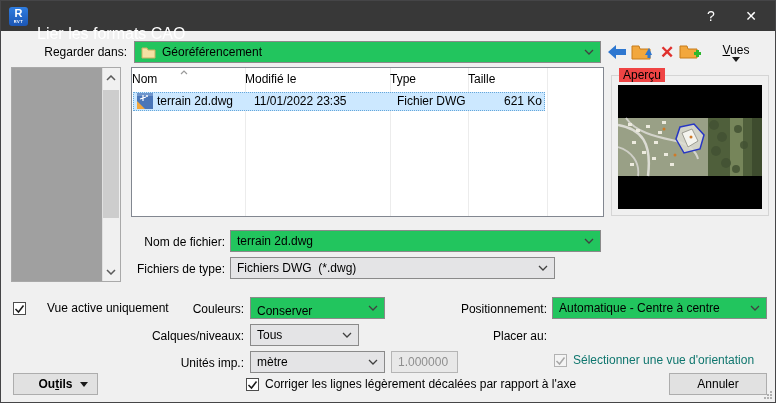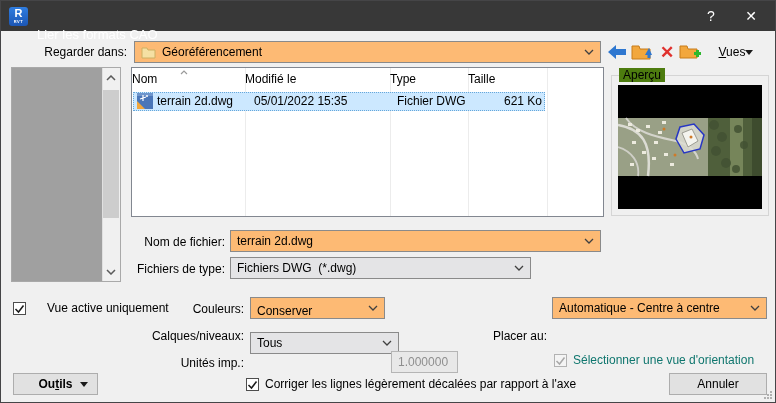--- a/index.html
+++ b/index.html
@@ -7,27 +7,27 @@
        background:#f0f0f0;border:1px solid #454547;overflow:hidden;
        font-family:"Liberation Sans",sans-serif;font-size:12px;color:#000;}
   
   .titlebar{position:absolute;left:0;top:0;right:0;height:30px;background:#383838;
             display:flex;align-items:center;color:#fff;}
   .revit-ico{width:19px;height:19px;margin-left:8px;border-radius:3px;flex:0 0 auto;
              background:linear-gradient(#2f7de0,#1c56b4);display:flex;flex-direction:column;
              align-items:center;justify-content:center;font-weight:bold;color:#fff;}
   .revit-ico .r{font-size:11px;line-height:11px;}
   .revit-ico .rvt{font-size:4px;line-height:5px;letter-spacing:.5px;}
-  .wtitle{margin-left:9px;font-size:13px;margin-top:36px;}
+  .wtitle{margin-left:9px;font-size:16px;margin-top:36px;}
   .tbbtns{margin-left:auto;display:flex;height:30px;}
   .tbbtn{width:40px;height:30px;display:flex;align-items:center;justify-content:center;
          font-size:14px;color:#fff;cursor:default;}
   
   .lbl{position:absolute;text-align:right;white-space:nowrap;}
-  .combo{position:absolute;box-sizing:border-box;border:1px solid #8a8a8a;background:#fdba74;
+  .combo{position:absolute;box-sizing:border-box;border:1px solid #8a8a8a;background:#22c55e;
          display:flex;align-items:center;padding:0 22px 0 6px;height:22px;white-space:pre;overflow:hidden;}
   .combo.gray{background:#e4e4e6;}
   .combo.disabled{background:#e8e8e8;border-color:#b5b5b5;color:#8e8e8e;}
   .chev{position:absolute;right:6px;top:50%;margin-top:-3px;}
   .btn{position:absolute;box-sizing:border-box;border:1px solid #adadad;background:#e1e1e1;
        height:22px;display:flex;align-items:center;justify-content:center;cursor:default;}
   .u{text-decoration:underline;}
   .cbrow{position:absolute;display:flex;align-items:center;gap:6px;white-space:nowrap;}
   .cbbox{width:13px;height:13px;box-sizing:border-box;border:1px solid #4d4d4d;background:#fff;
          display:flex;align-items:center;justify-content:center;flex:0 0 auto;}
@@ -46,21 +46,21 @@
   .list{position:absolute;left:130px;top:66px;width:473px;height:150px;box-sizing:border-box;
         background:#fff;border:1px solid #828790;}
   .hcell{position:absolute;top:0;height:22px;line-height:22px;box-sizing:border-box;cursor:default;}
   .csep{position:absolute;top:0;bottom:0;width:1px;background:#ececec;}
   .frow{position:absolute;left:1px;top:24px;width:412px;height:19px;box-sizing:border-box;
         background:#cce8ff;border:1px dotted #66a7da;}
   .fcell{position:absolute;top:0;height:17px;line-height:17px;white-space:nowrap;overflow:hidden;}
   
   .group{position:absolute;left:610px;top:74px;width:158px;height:141px;box-sizing:border-box;
          border:1px solid #d5d5d5;}
-  .glabel{position:absolute;left:7px;top:-8px;background:#4d7c0f;padding:0 4px;}
+  .glabel{position:absolute;left:7px;top:-8px;background:#ef4444;padding:0 4px;}
   .grip{position:absolute;right:2px;bottom:2px;}
 </style>
 </head>
 <body>
 
 <div class="dlg">
 
   <div class="titlebar">
     <div class="revit-ico">
       <span class="r">R</span>
@@ -99,21 +99,21 @@
   <div class="tool" style="left:655px;width:22px;color:#e0312e;font-weight:bold;font-size:17px;">
     <span>✕</span>
   </div>
   <div class="tool" style="left:677px;width:24px;">
     <svg width="22" height="18">
       <path d="M1,4 L1,15 L18,15 L18,6 L9,6 L8,3 L1,3 Z" fill="#f2a73d" stroke="#c87d1a" stroke-width="1"></path>
       <rect x="15" y="9" width="7" height="3" fill="#2eb82e"></rect>
       <rect x="17" y="7" width="3" height="7" fill="#2eb82e"></rect>
     </svg>
   </div>
-  <div class="tool" style="left:704px;width:62px;gap:0;">
+  <div class="tool" style="left:704px;width:62px;gap:0;flex-direction:column;">
     <span><span class="u">V</span><span>ues</span></span>
     <span class="tri"></span>
   </div>
 
   <div class="places">
     <div class="sb">
       <div class="sbarrow" style="top:1px;">
         <svg width="10" height="6">
           <polyline points="1,5 5,1 9,5" fill="none" stroke="#5a5a5a" stroke-width="1.5"></polyline>
         </svg>
@@ -142,21 +142,21 @@
 
     <div class="frow">
       <svg style="position:absolute;left:3px;top:0;" width="16" height="16">
         <rect width="16" height="16" fill="#4a76b8"></rect>
         <rect width="16" height="3" fill="#6e95cc"></rect>
         <polygon points="0,16 0,8 8,16" fill="#f2a73d"></polygon>
         <path d="M3,6 L9,4 M6,2 L6,8" stroke="#ffffff" stroke-width="1.2"></path>
         <circle cx="10" cy="3" r="1" fill="#fff"></circle>
       </svg>
       <div class="fcell" style="left:23px;width:88px;">terrain 2d.dwg</div>
-      <div class="fcell" style="left:120px;width:135px;">05/01/2022 15:35</div>
+      <div class="fcell" style="left:120px;width:135px;">11/01/2022 23:35</div>
       <div class="fcell" style="left:263px;width:70px;">Fichier DWG</div>
       <div class="fcell" style="left:336px;width:72px;text-align:right;">621 Ko</div>
     </div>
   </div>
 
   <div class="group">
     <span class="glabel">Aperçu</span>
     <svg style="position:absolute;left:6px;top:9px;" width="144" height="124" viewBox="0 0 144 124">
       <rect width="144" height="124" fill="#000"></rect>
       <rect y="33" width="144" height="58" fill="#99a086"></rect>
@@ -198,21 +198,21 @@
   </div>
 
   <div class="lbl" style="left:100px;top:234px;width:124px;">Nom de fichier:</div>
   <div class="combo" style="left:229px;top:229px;width:371px;">
     <span>terrain 2d.dwg</span>
     <svg class="chev" width="10" height="6">
       <polyline points="1,1 5,5 9,1" fill="none" stroke="#404040" stroke-width="1.3"></polyline>
     </svg>
   </div>
   <div class="lbl" style="left:100px;top:261px;width:124px;">Fichiers de type:</div>
-  <div class="combo gray" style="left:229px;top:256px;width:301px;">
+  <div class="combo gray" style="left:229px;top:256px;width:325px;">
     <span>Fichiers DWG  (*.dwg)</span>
     <svg class="chev" width="10" height="6">
       <polyline points="1,1 5,5 9,1" fill="none" stroke="#404040" stroke-width="1.3"></polyline>
     </svg>
   </div>
 
   <div class="cbrow" style="left:12px;top:300px;gap:21px;">
     <span class="cbbox">
       <svg width="11" height="11">
         <polyline points="1.5,6 4.5,9 9.5,2.5" fill="none" stroke="#1a1a1a" stroke-width="1.5"></polyline>
@@ -223,32 +223,39 @@
 
   <div class="lbl" style="left:120px;top:301px;width:123px;">Couleurs:</div>
   <div class="combo" style="left:249px;top:296px;width:135px;align-items:flex-end;">
     <span>Conserver</span>
     <svg class="chev" width="10" height="6">
       <polyline points="1,1 5,5 9,1" fill="none" stroke="#404040" stroke-width="1.3"></polyline>
     </svg>
   </div>
 
   <div class="lbl" style="left:120px;top:328px;width:123px;">Calques/niveaux:</div>
-  <div class="combo gray" style="left:249px;top:323px;width:149px;margin-top:8px;">
+  <div class="combo gray" style="left:249px;top:323px;width:109px;">
     <span>Tous</span>
     <svg class="chev" width="10" height="6">
       <polyline points="1,1 5,5 9,1" fill="none" stroke="#404040" stroke-width="1.3"></polyline>
     </svg>
   </div>
 
   <div class="lbl" style="left:120px;top:355px;width:123px;">Unités imp.:</div>
+  <div class="combo gray" style="left:249px;top:350px;width:135px;">
+    <span>mètre</span>
+    <svg class="chev" width="10" height="6">
+      <polyline points="1,1 5,5 9,1" fill="none" stroke="#404040" stroke-width="1.3"></polyline>
+    </svg>
+  </div>
   <div class="combo disabled" style="left:390px;top:350px;width:67px;padding-right:6px;">
     <span>1.000000</span>
   </div>
 
+  <div class="lbl" style="left:420px;top:301px;width:126px;">Positionnement:</div>
   <div class="combo" style="left:551px;top:296px;width:215px;">
     <span>Automatique - Centre à centre</span>
     <svg class="chev" width="10" height="6">
       <polyline points="1,1 5,5 9,1" fill="none" stroke="#404040" stroke-width="1.3"></polyline>
     </svg>
   </div>
 
   <div class="lbl" style="left:420px;top:328px;width:126px;">Placer au:</div>
 
   <div class="cbrow disabled" style="left:553px;top:352px;">

